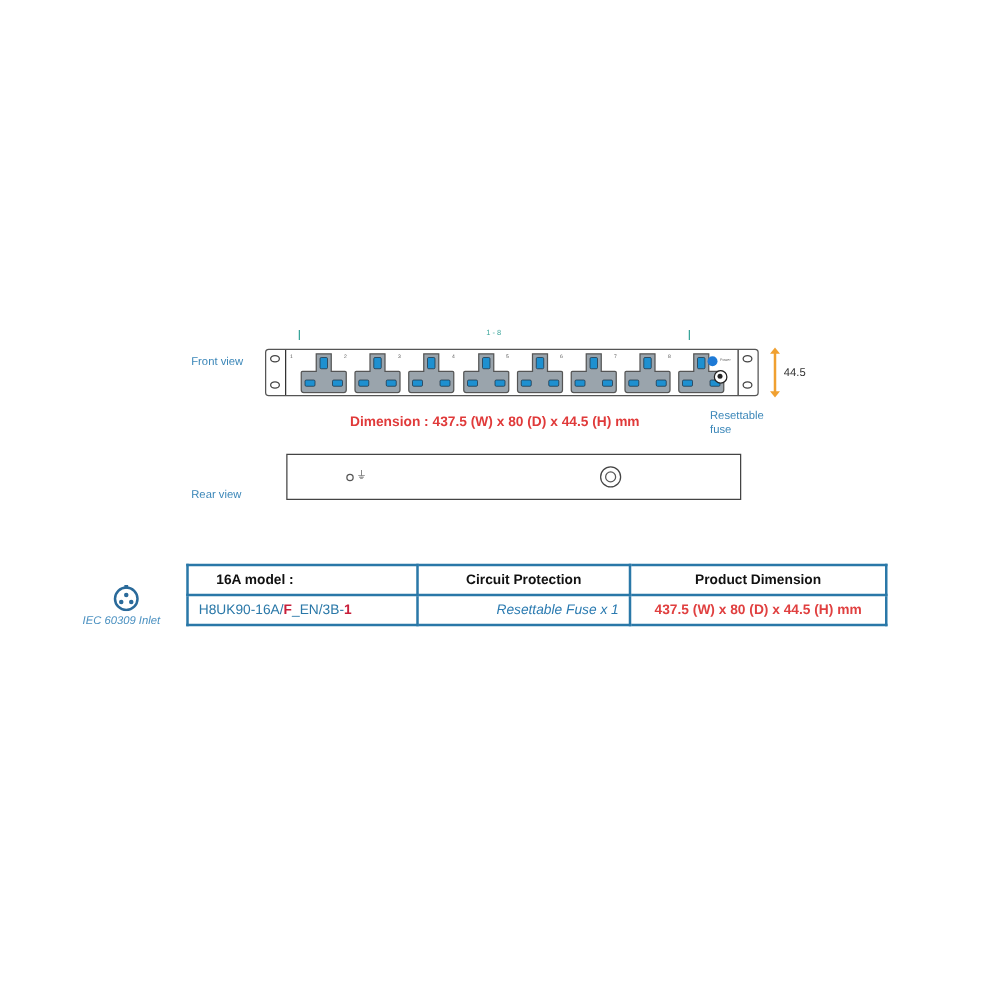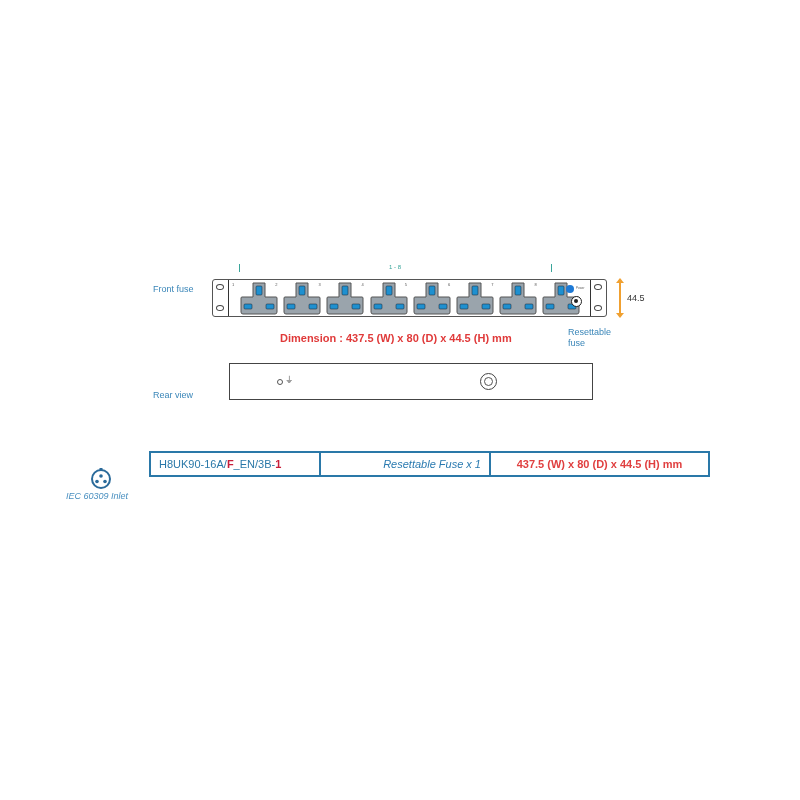--- a/index.html
+++ b/index.html
@@ -39,21 +39,21 @@
   .model-blue { color: #2a78a8; }
   .model-red { color: #c81e3a; font-weight: bold; }
   .prot-blue { color: #2a7ab0; font-style: italic; }
   .dim-cell-red { color: #e04040; font-weight: bold; }
   .dim-cell-green { color: #22a04a; font-weight: bold; }
   .iec-icon { position: absolute; left: 90px; top: 467px; width: 22px; height: 22px; }
 </style>
 </head>
 <body>
 
-<div class="abs label-blue" style="left:153px; top:284px;">Front fuse</div>
+<div class="abs label-blue" style="left:153px; top:284px;">Front view</div>
 
 <div class="tick" style="left:239px; top:264px;"></div>
 <div class="abs range-label" style="left:389px; top:264px;">1 - 8</div>
 <div class="tick" style="left:551px; top:264px;"></div>
 
 <div class="front-panel">
   <div class="ear ear-left">
     <div class="ear-hole" style="top:4px;"></div>
     <div class="ear-hole" style="top:25px;"></div>
   </div>
@@ -162,20 +162,25 @@
   <circle cx="11" cy="12" r="9" fill="none" stroke="#2a6a9a" stroke-width="2"></circle>
   <rect x="9.5" y="1" width="3" height="3" fill="#2a6a9a"></rect>
   <circle cx="11" cy="9" r="1.8" fill="#2a6a9a"></circle>
   <circle cx="7" cy="14.5" r="1.8" fill="#2a6a9a"></circle>
   <circle cx="15" cy="14.5" r="1.8" fill="#2a6a9a"></circle>
 </svg>
 <div class="abs" style="left:66px; top:491px; font-size:9px; color:#4a90c0;font-style:italic;">IEC 60309 Inlet</div>
 
 <table class="spec">
   <tbody>
+      <tr>
+    <th class="col-model" style="text-align:left; padding-left:22px;">16A model :</th>
+    <th class="col-prot" style="text-align:center;">Circuit Protection</th>
+    <th class="col-dim">Product Dimension</th>
+  </tr>
   <tr>
     <td class="col-model">
       <span class="model-blue">H8UK90-16A/</span><span class="model-red">F</span><span class="model-blue">_EN/3B-</span><span class="model-red">1</span>
     </td>
     <td class="col-prot prot-blue">Resettable Fuse x 1</td>
     <td class="col-dim dim-cell-red">437.5 (W) x 80 (D) x 44.5 (H) mm</td>
   </tr>
 </tbody>
   </table>
 

